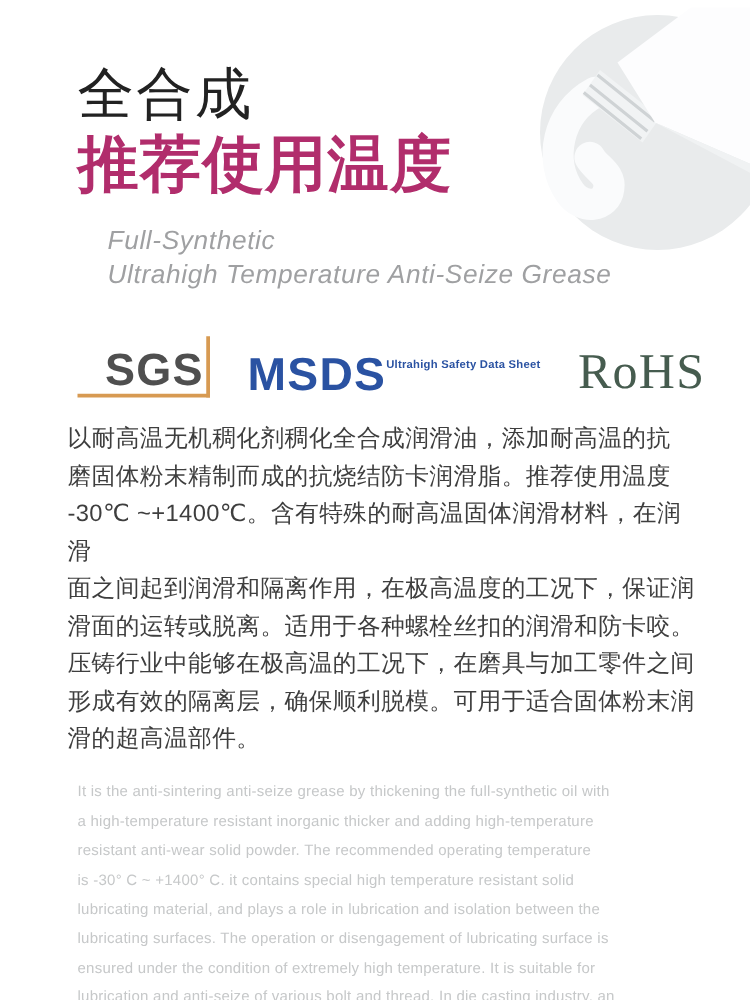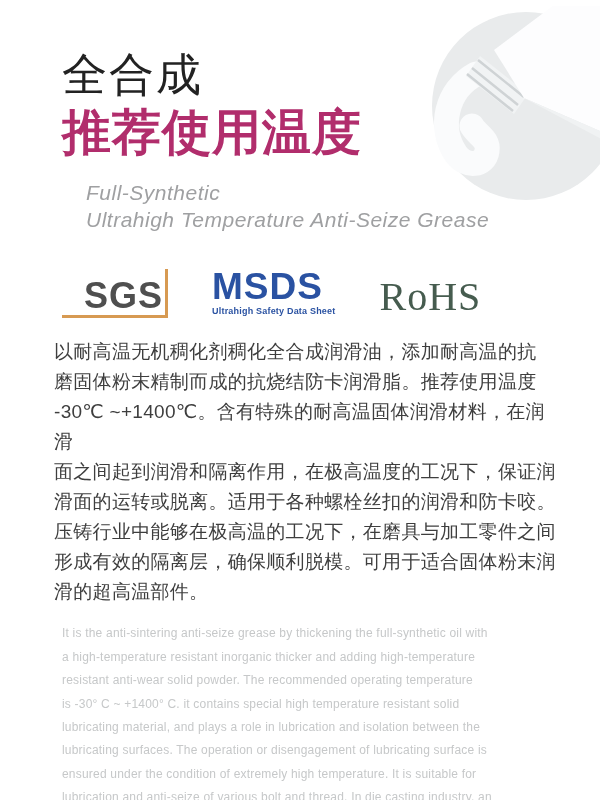--- a/index.html
+++ b/index.html
@@ -43,37 +43,37 @@
     margin-left:24px;
   }
   
   .hero-art{
     position:absolute;top:6px;right:-26px;
     width:212px;height:206px;
     z-index:1;
   }
   
   .certs{
-    display:flex;align-items:flex-end;gap:44px;
+    display:flex;align-items:flex-end;gap:30px;
     padding-left:62px;margin-top:30px;height:55px;
   }
   .sgs-logo{
     position:relative;
     border-bottom:3px solid var(--sgs-orange,#d79a52);
     padding:0 5px 1px 22px;
   }
   .sgs-logo::after{
     content:"";position:absolute;right:0;top:-9px;bottom:-3px;width:3px;
     background:var(--sgs-orange,#d79a52);
   }
   .sgs-text{
     font-size:36px;font-weight:700;color:var(--sgs-gray,#4f4f4f);
     letter-spacing:1px;line-height:1;
   }
-  .msds-logo{display:flex;flex-direction:column;align-items:flex-start;padding-bottom:2px;}
+  .msds-logo{display:flex;flex-direction:row;align-items:flex-start;padding-bottom:2px;}
   .msds-text{
     font-size:37px;font-weight:700;color:var(--msds-blue,#2a52a2);
     line-height:0.9;letter-spacing:1px;
   }
   .msds-sub{
     font-size:9px;font-weight:700;color:var(--msds-blue,#2a52a2);
     letter-spacing:0.2px;margin-top:3px;white-space:nowrap;
   }
   .rohs-logo{padding-bottom:2px;}
   .rohs-text{

